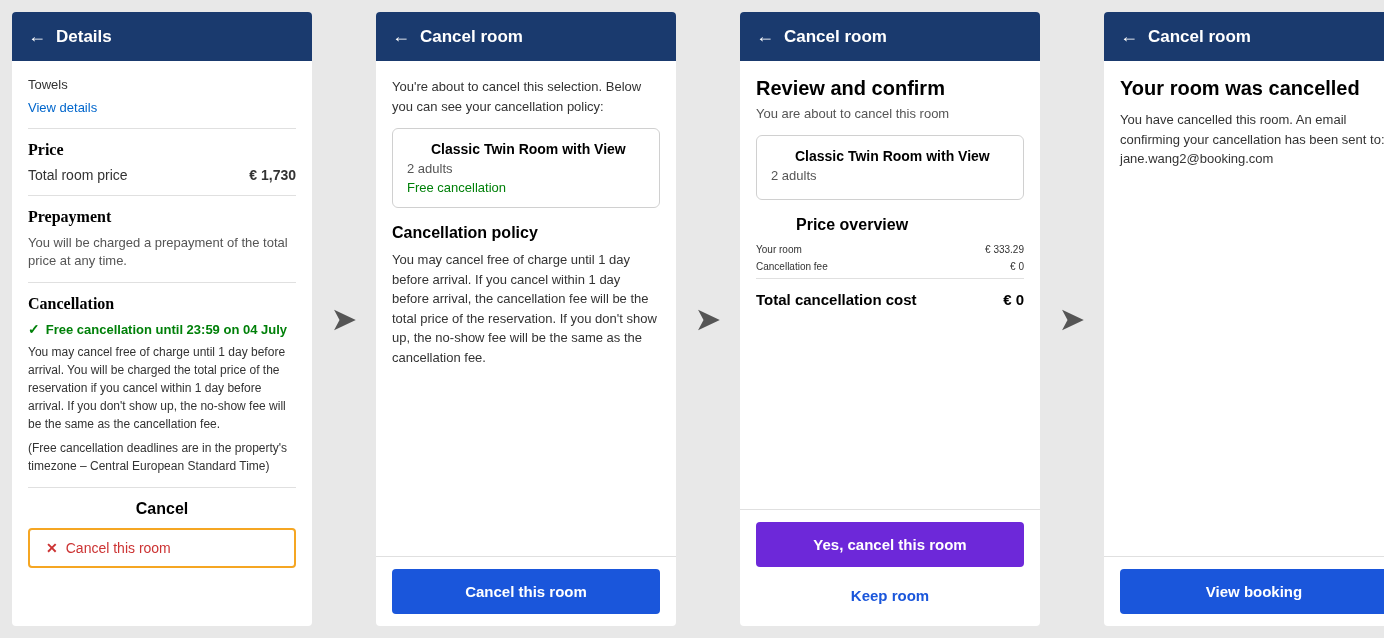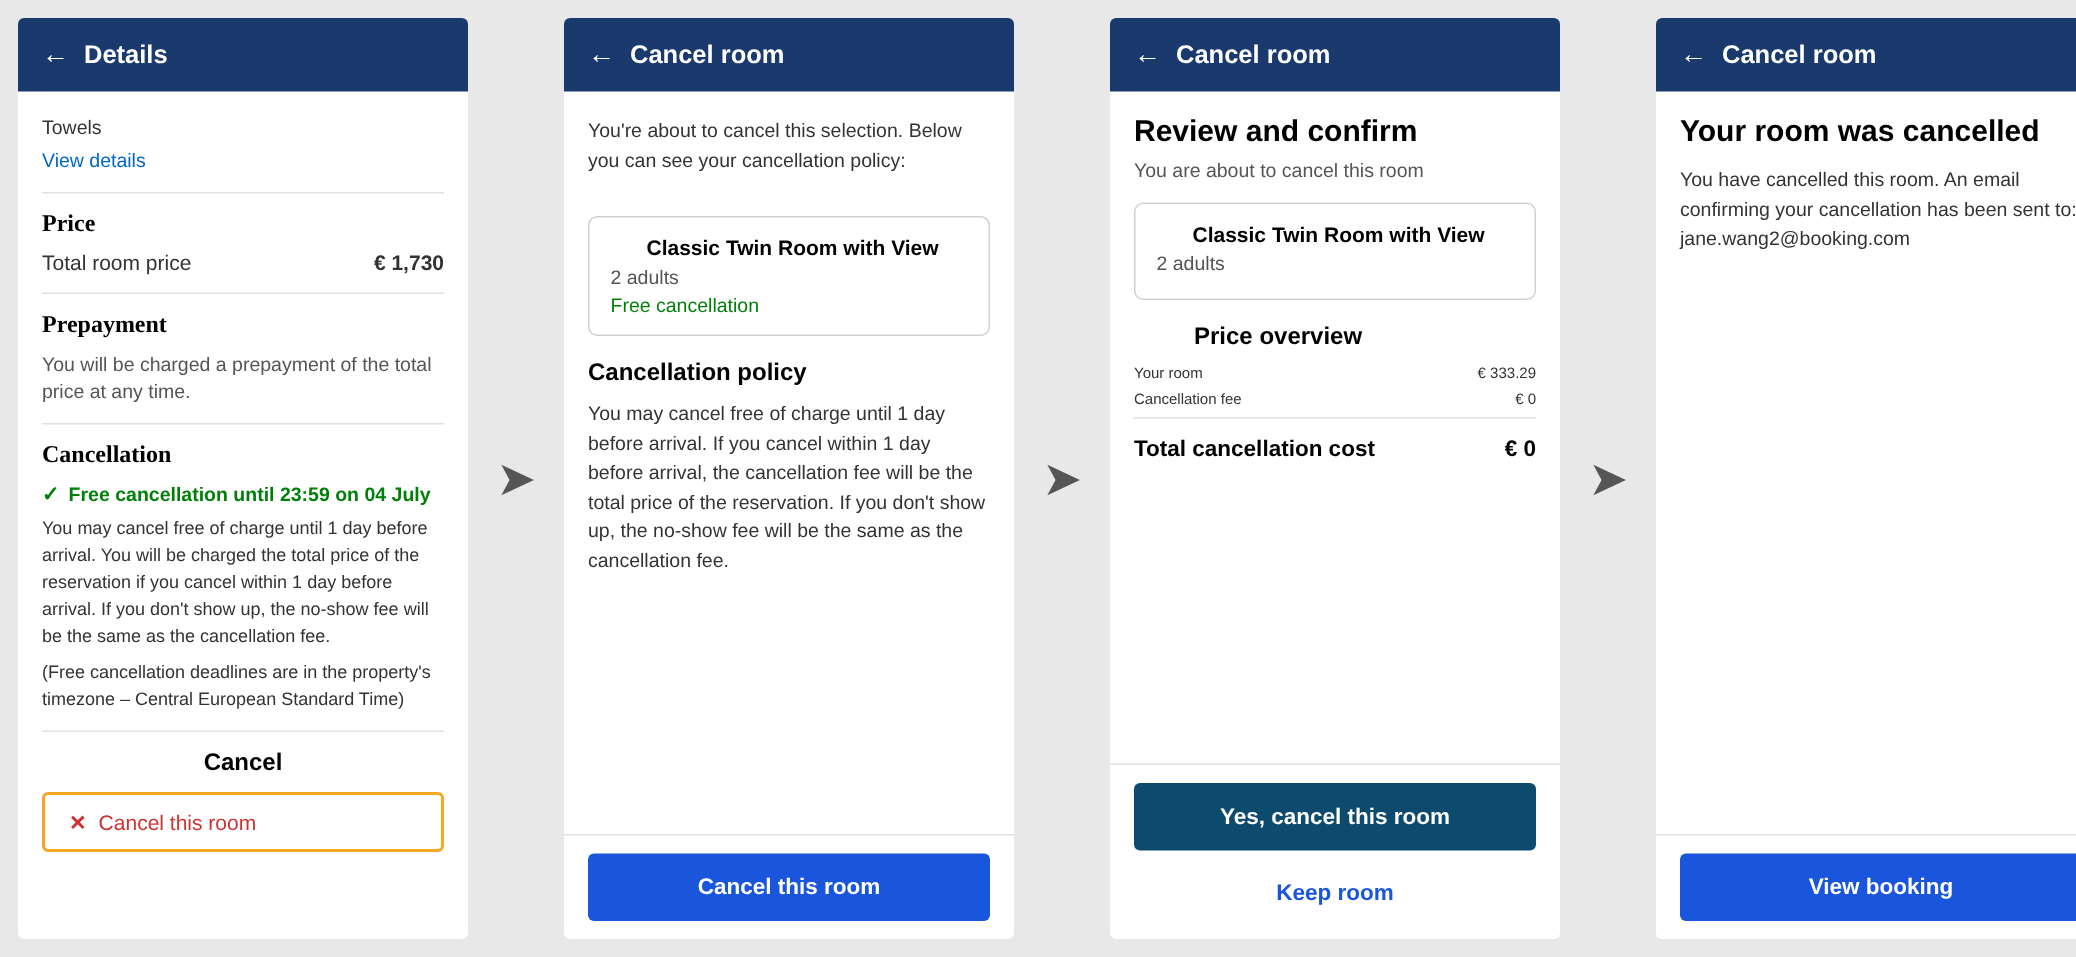--- a/index.html
+++ b/index.html
@@ -136,21 +136,21 @@
     .x-icon {
       color: #cc3333;
       font-weight: 700;
     }
 
     
     .intro-text {
       font-size: 13px;
       color: #333;
       line-height: 1.5;
-      margin-bottom: 28px;
+      margin-bottom: 12px;
     }
     .room-card {
       border: 1px solid #d0d0d0;
       border-radius: 6px;
       padding: 12px 14px;
       margin-bottom: 16px;
     }
     .room-card-title {
       font-size: 14px;
       font-weight: 700;
@@ -186,21 +186,21 @@
       color: #fff;
       border: none;
       border-radius: 4px;
       width: 100%;
       padding: 14px;
       font-size: 15px;
       font-weight: 600;
       cursor: pointer;
     }
     .btn-red {
-      background: #0c4a6e;
+      background: #6d28d9;
       color: #fff;
       border: none;
       border-radius: 4px;
       width: 100%;
       padding: 14px;
       font-size: 15px;
       font-weight: 600;
       cursor: pointer;
       margin-bottom: 10px;
     }

